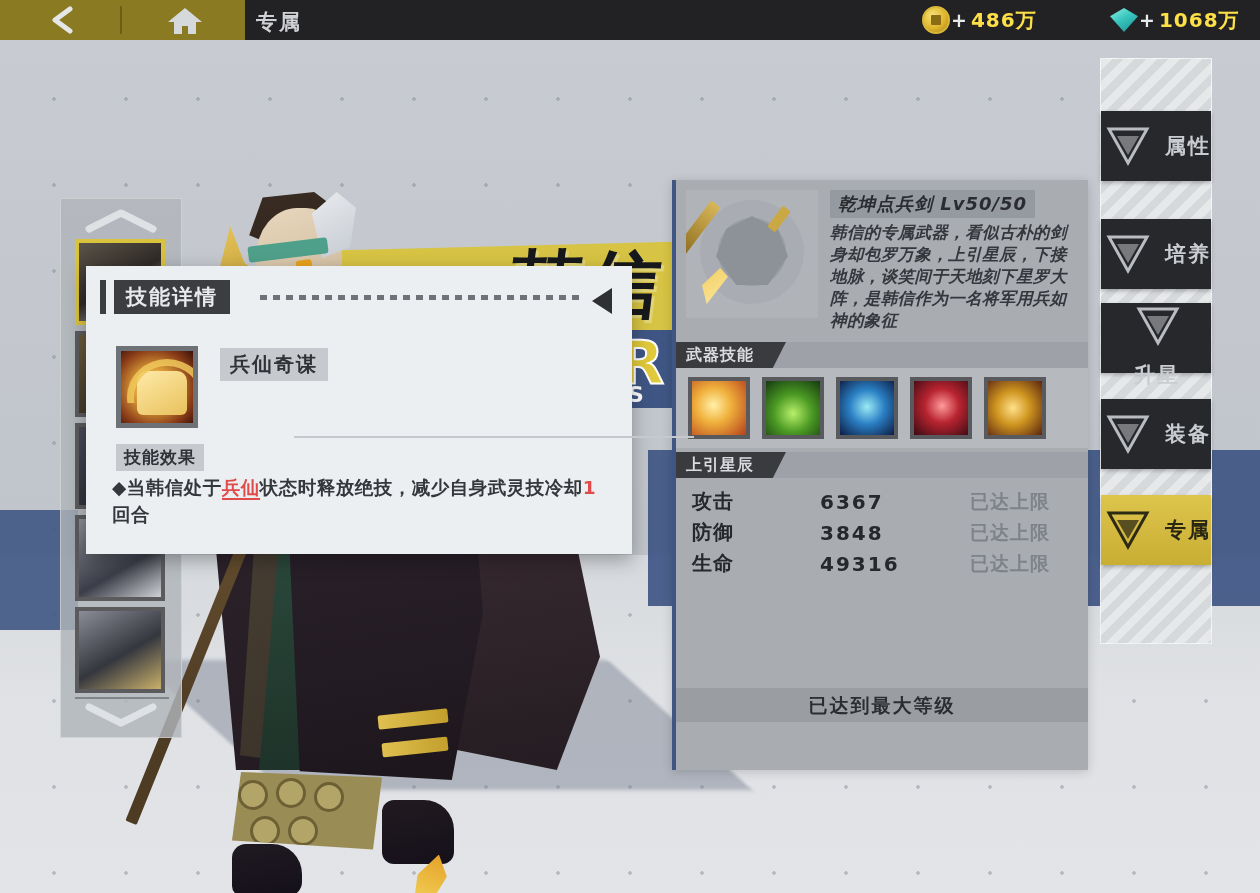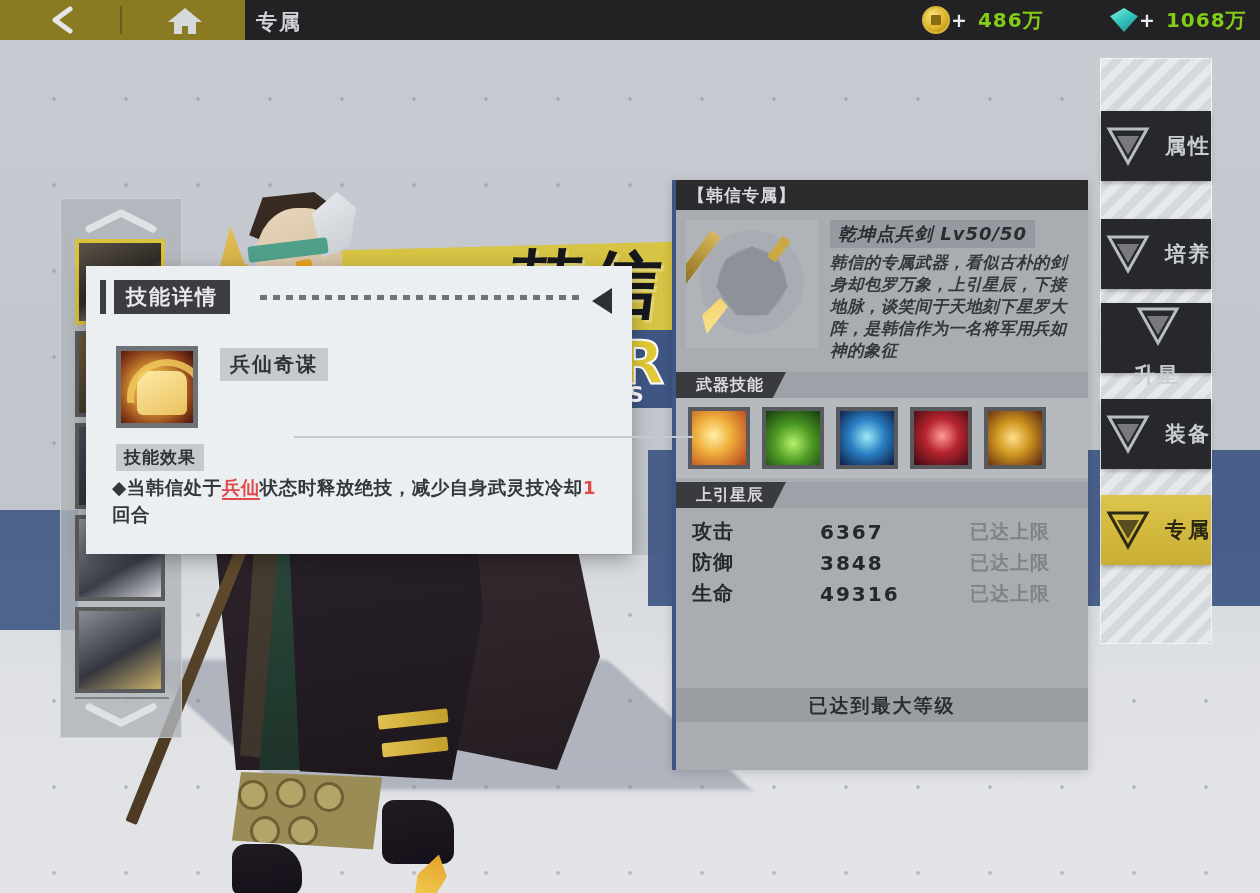--- a/index.html
+++ b/index.html
@@ -192,21 +192,21 @@
     content:""; position:absolute; left:7px; top:7px; width:10px; height:10px;
     background:#8a6c14; border-radius:1px;
   }
   .gem-icon{
     width:28px; height:24px; flex:none;
     background: linear-gradient(150deg,#8ef0e4 0%, #37c6bd 45%, #1d8f93 100%);
     clip-path: polygon(50% 0%, 100% 34%, 50% 100%, 0% 34%);
     filter: drop-shadow(0 0 4px rgba(70,220,220,.6));
   }
   .plus{ color:#e7e9ec; font-size:19px; font-weight:700; margin-left:-3px; }
-  .cur-val{ color:#84cc16; font-size:20px; font-weight:700; letter-spacing:1px; margin-left:7px; }
+  .cur-val{ color:#fde047; font-size:20px; font-weight:700; letter-spacing:1px; }
 
   
   .charlist{
     position:absolute; left:60px; top:198px; width:122px; height:540px;
     background:rgba(176,180,186,.82); border:1px solid rgba(255,255,255,.35);
     z-index:25;
   }
   .arrow-up, .arrow-down{
     position:absolute; left:18px; width:84px; height:28px; cursor:pointer;
   }
@@ -273,21 +273,21 @@
   .w-desc{
     margin-top:4px; color:#34373c; font-size:16.5px; line-height:22px;
     font-weight:700; letter-spacing:.4px;
   }
   .sec-head{
     height:26px; position:relative; margin-top:4px;
     background:#9ea2a8;
   }
   .sec-head span{
     display:inline-block; background:#3a3b3f; color:#d9dbdf;
-    font-size:16px; font-weight:700; line-height:26px; padding:0 14px 0 20px;
+    font-size:16px; font-weight:700; line-height:26px; padding:0 14px 0 10px;
     letter-spacing:1px;
     clip-path: polygon(0 0, 100% 0, 88% 100%, 0 100%);
     min-width:110px;
   }
   .skill-row{ display:flex; gap:12px; padding:9px 0 9px 12px; background:#b6b9be; }
   .sk-icon{
     width:62px; height:62px; border:4px solid #585a5e; position:relative; overflow:hidden; cursor:pointer;
   }
   .sk1{ background: radial-gradient(circle at 40% 45%, #fff0a8 0%, #f0b03c 40%, #b4401c 100%); }
   .sk2{ background: radial-gradient(circle at 50% 60%, #b8f06a 0%, #4c9a24 45%, #143a10 100%); }
@@ -494,21 +494,20 @@
     <div class="cl-sep"></div>
 
     <div class="arrow-down">
       <svg width="84" height="28" viewBox="0 0 84 28" aria-hidden="true">
         <polyline points="10,6 42,22 74,6" fill="none" stroke="#dfe2e5" stroke-width="7" stroke-linecap="round" stroke-linejoin="round"></polyline>
       </svg>
     </div>
   </div>
 
   <div class="rpanel">
-    <div class="rp-header">【韩信专属】</div>
 
     <div class="rp-weapon">
       <div class="weapon-img">
         <div class="w-emblem"></div>
         <div class="w-blade"></div>
         <div class="w-hilt"></div>
         <div class="w-tip"></div>
       </div>
       <div class="w-info">
         <div class="w-name">乾坤点兵剑 Lv50/50</div>

